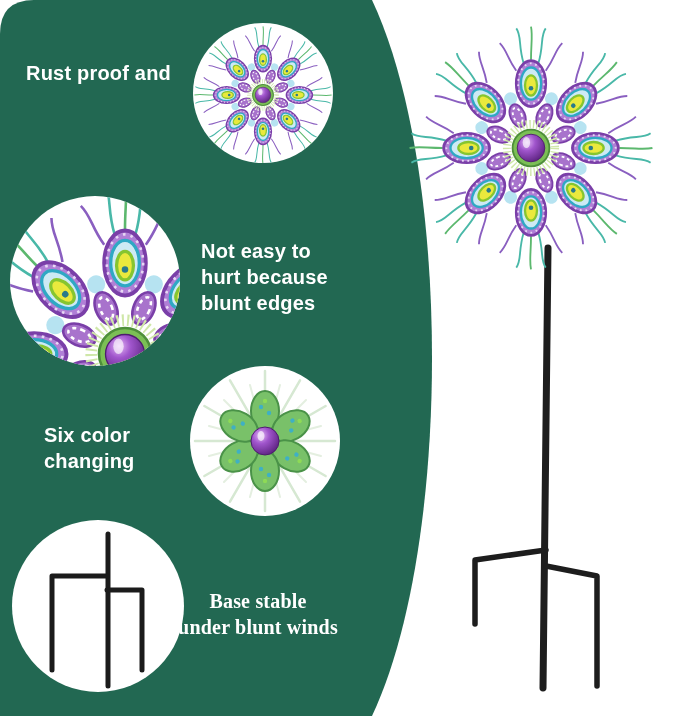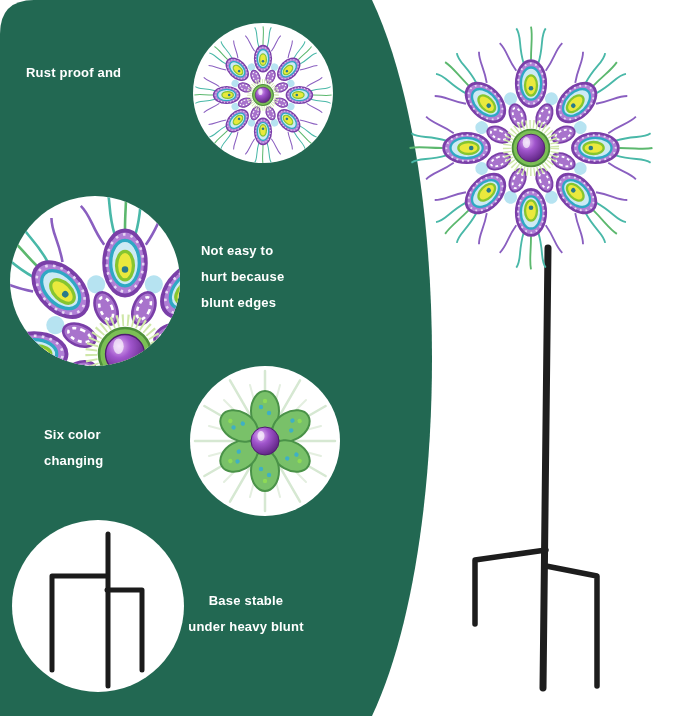--- a/index.html
+++ b/index.html
@@ -1,21 +1,21 @@
 <!DOCTYPE html>
 <html><head>
 <meta charset="utf-8">
 <style>
   html,body{margin:0;padding:0;background:#ffffff;}
   #page{position:relative;width:679px;height:716px;background:#ffffff;overflow:hidden;
         font-family:"Liberation Sans", sans-serif;}
   .layer{position:absolute;left:0;top:0;}
   .photo-circle{position:absolute;background:#ffffff;border-radius:50%;overflow:hidden;}
   .photo-circle svg{display:block;}
-  .feature-text{position:absolute;color:#ffffff;font-size:13px;font-weight:600;
+  .feature-text{position:absolute;color:#ffffff;font-size:20px;font-weight:600;
                 line-height:26px;letter-spacing:.2px;}
   .feature-text span{display:block;}
   .feature-text.center{text-align:center;}
   #product-svg{position:absolute;left:385px;top:10px;}
 </style>
 </head>
 <body>
 
 <div id="page">
 
@@ -155,23 +155,23 @@
   <div class="photo-circle" style="left:12px;top:520px;width:172px;height:172px;">
     <svg width="172" height="172" viewBox="0 0 172 172">
       <g stroke="#1b1b1b" stroke-width="5" fill="none" stroke-linecap="round" stroke-linejoin="round">
         <path d="M96 14 L96 166"></path>
         <path d="M95 56 L40 56 L40 150"></path>
         <path d="M95 70 L130 70 L130 150"></path>
       </g>
     </svg>
   </div>
 
-  <div class="feature-text center" style="left:164px;top:588px;width:164px;">
+  <div class="feature-text center" style="left:176px;top:588px;width:164px;font-family:Liberation Serif, serif;">
     <span>Base stable</span>
-    <span>under heavy blunt</span>
+    <span>under blunt winds</span>
   </div>
 
   <svg id="product-svg" width="294" height="700" viewBox="0 0 294 700">
     <g stroke="#1d1d1d" fill="none" stroke-linecap="round" stroke-linejoin="round">
       <path d="M163 238 L158 678" stroke-width="7"></path>
       <path d="M161 540 L90 550 L90 614" stroke-width="5.5"></path>
       <path d="M161 556 L212 566 L212 676" stroke-width="5.5"></path>
     </g>
     <use href="#spinner" transform="translate(146,138) scale(0.92)"></use>
   </svg>

